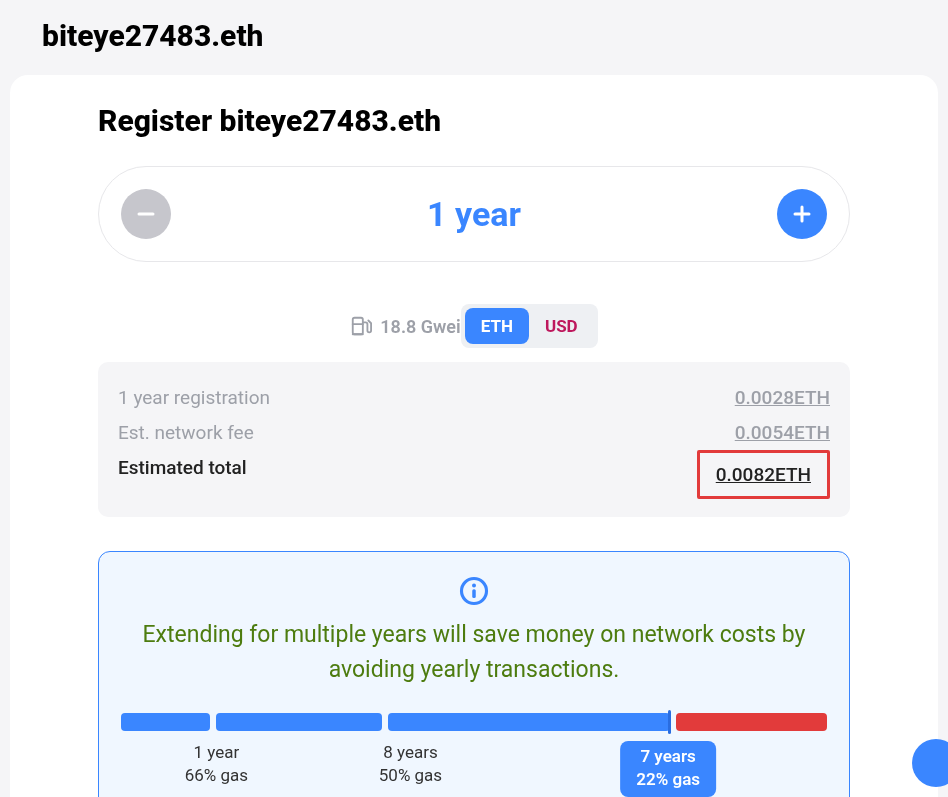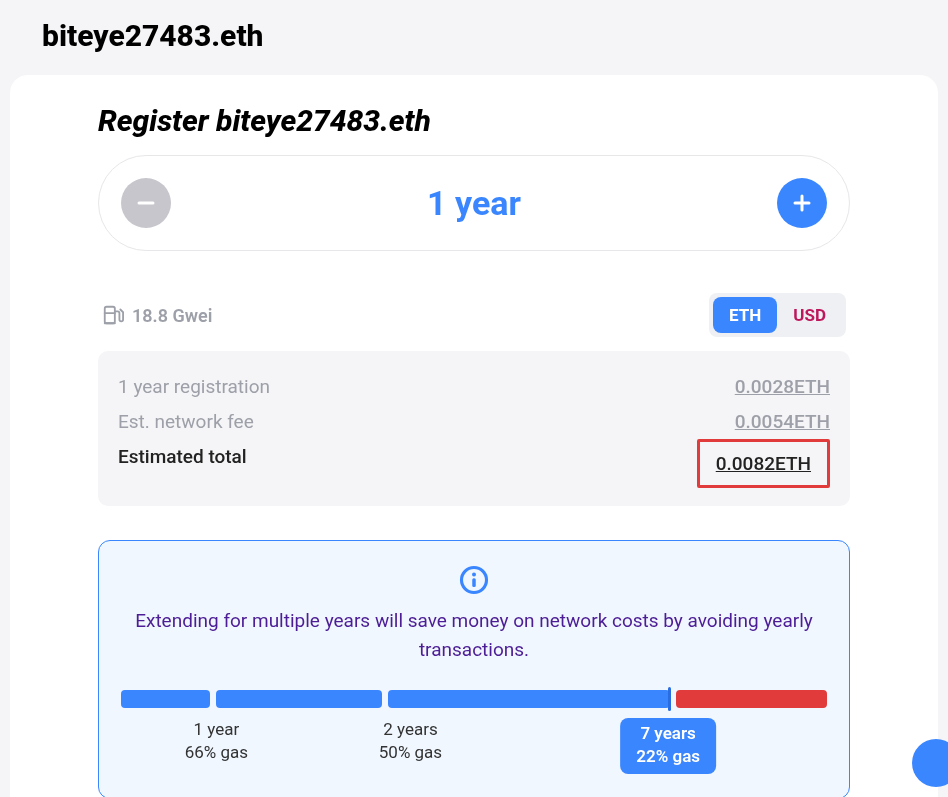--- a/index.html
+++ b/index.html
@@ -23,22 +23,21 @@
     background: #fff;
     margin: 0 10px;
     border-radius: 18px;
     padding: 28px 88px 40px 88px;
     min-height: 700px;
   }
   .card-title {
     font-size: 30px;
     font-weight: 800;
     color: #000;
-    margin-bottom: 17px;
-    font-style: italic;
+    margin-bottom: 28px;
   }
   .year-selector {
     border: 1px solid #e7e7ea;
     border-radius: 48px;
     height: 96px;
     display: flex;
     align-items: center;
     justify-content: space-between;
     padding: 0 22px;
     margin-bottom: 42px;
@@ -56,21 +55,21 @@
   .plus-btn { background: #3a86ff; }
   .plus-btn svg line { stroke:#fff; stroke-width:3; stroke-linecap:round; }
   .year-value {
     font-size: 34px;
     font-weight: 700;
     color: #3a86ff;
   }
   .gas-row {
     display: flex;
     align-items: center;
-    justify-content: space-between;
+    justify-content: center;
     margin-bottom: 14px;
     padding: 0 4px;
   }
   .gas-left {
     display: flex; align-items: center; gap: 8px;
     color: #9da0a8;
     font-size: 18px;
     font-weight: 600;
   }
   .gas-left svg { width: 22px; height: 22px; stroke:#9da0a8; fill:none; stroke-width:2; }
@@ -119,22 +118,22 @@
     background: #f0f7ff;
     border-radius: 12px;
     padding: 24px 22px 22px;
   }
   .info-icon {
     display: flex; justify-content: center; margin-bottom: 12px;
   }
   .info-icon svg { width: 30px; height: 30px; }
   .info-text {
     text-align: center;
-    font-size: 19px;
-    color: #4c1d95;
+    font-size: 23px;
+    color: #4d7c0f;
     line-height: 1.5;
     margin-bottom: 26px;
     padding: 0 2px;
   }
   .bar-wrap {
     position: relative;
     margin-bottom: 10px;
   }
   .bar {
     display: flex;
@@ -255,19 +254,19 @@
       <div class="bar" id="bar">
           <div class="seg blue" style="flex: 13 1 0%;"></div>
           <div class="seg blue" style="flex: 24 1 0%;"></div>
           <div class="seg blue" style="flex: 41 1 0%;"></div>
           <div class="seg red" style="flex: 22 1 0%;"></div>
         </div>
       <div class="pointer" id="pointer" style="left: 77.5%;"></div>
     </div>
     <div class="bar-labels" id="bar-labels">
         <div class="lbl" style="left: 13.5%; transform: translateX(-50%);"><span>1 year</span><span class="gas">66% gas</span></div>
-        <div class="lbl" style="left: 41%; transform: translateX(-50%);"><span>2 years</span><span class="gas">50% gas</span></div>
+        <div class="lbl" style="left: 41%; transform: translateX(-50%);"><span>8 years</span><span class="gas">50% gas</span></div>
         <div class="lbl bubble" style="left: 77.5%; transform: translateX(-50%);"><span>7 years</span><span class="gas">22% gas</span></div>
       </div>
   </div>
 </div>
 
 <div class="fab"></div>
 
 </body></html>

